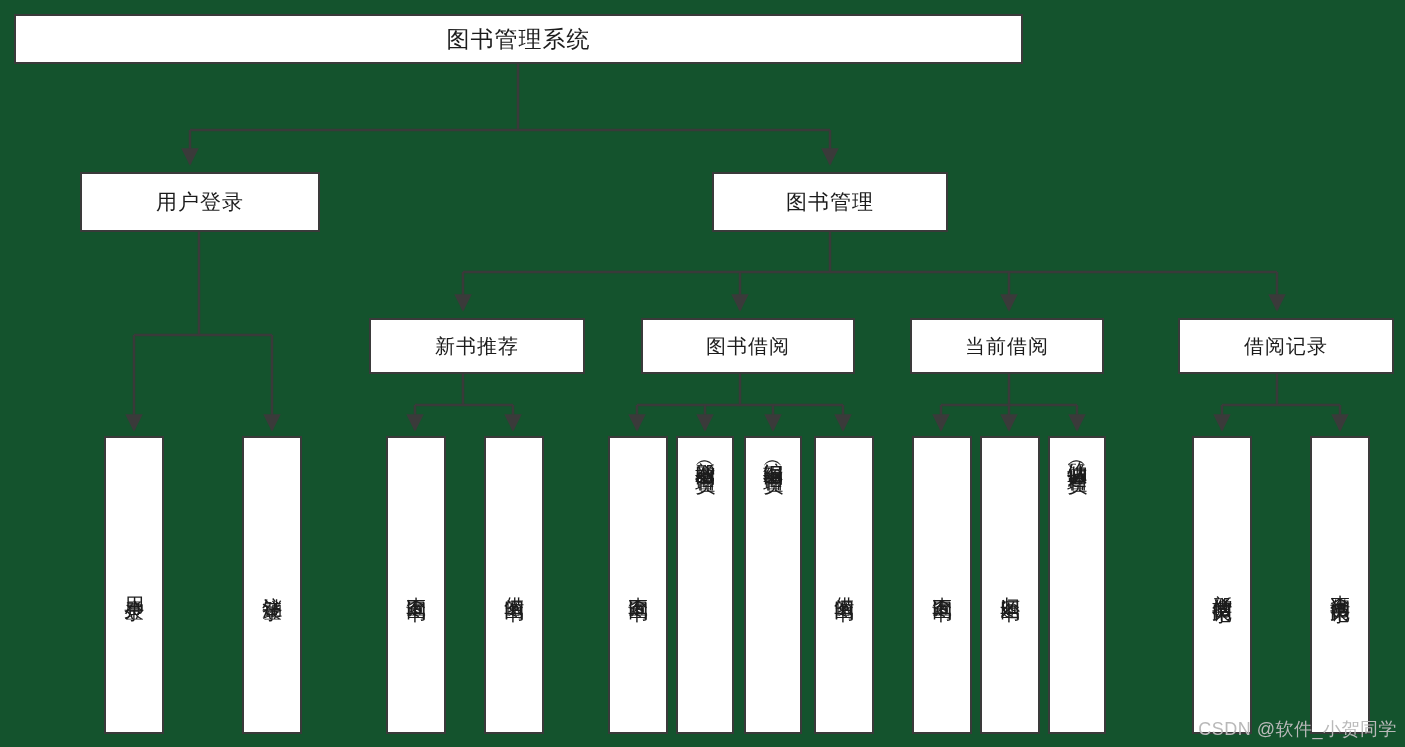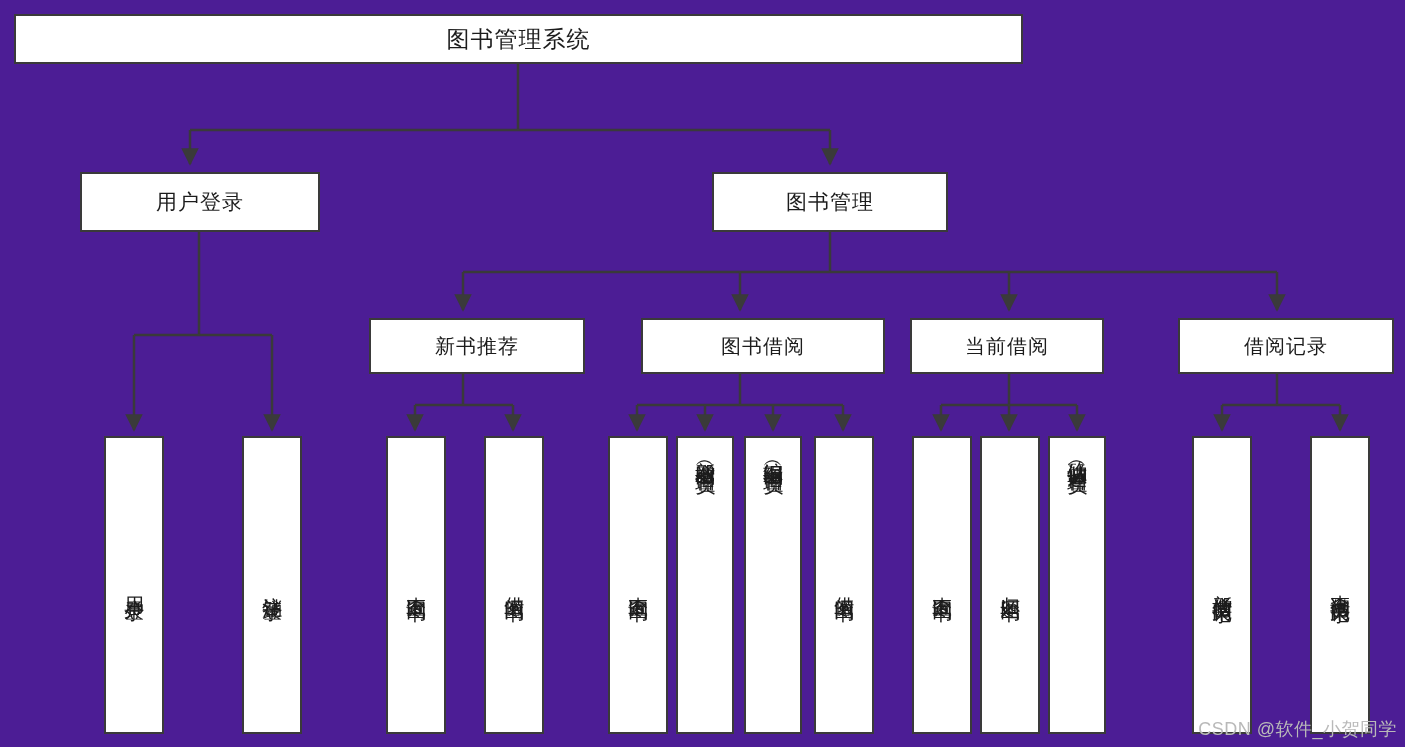--- a/index.html
+++ b/index.html
@@ -8,21 +8,21 @@
     background: #ffffff;
   }
   body {
     font-family: "Liberation Sans", "DejaVu Sans", sans-serif;
     color: #1a1a1a;
   }
   #canvas {
     position: relative;
     width: 1405px;
     height: 747px;
-    background: #4c1d95;
+    background: #14532d;
     overflow: hidden;
   }
   svg.wires {
     position: absolute;
     left: 0;
     top: 0;
     width: 1405px;
     height: 747px;
     pointer-events: none;
   }
@@ -145,21 +145,21 @@
   <div class="node lvl1" style="left:80px; top:172px; width:240px; height:60px;">
     <span>用户登录</span>
   </div>
   <div class="node lvl1" style="left:712px; top:172px; width:236px; height:60px;">
     <span>图书管理</span>
   </div>
 
   <div class="node lvl2" style="left:361px; top:318px; width:216px; height:56px;">
     <span>新书推荐</span>
   </div>
-  <div class="node lvl2" style="left:633px; top:318px; width:244px; height:56px;">
+  <div class="node lvl2" style="left:633px; top:318px; width:214px; height:56px;">
     <span>图书借阅</span>
   </div>
   <div class="node lvl2" style="left:902px; top:318px; width:194px; height:56px;">
     <span>当前借阅</span>
   </div>
   <div class="node lvl2" style="left:1170px; top:318px; width:216px; height:56px;">
     <span>借阅记录</span>
   </div>
 
   <div class="node leaf" style="left:104px; top:436px; width:60px; height:298px;">

